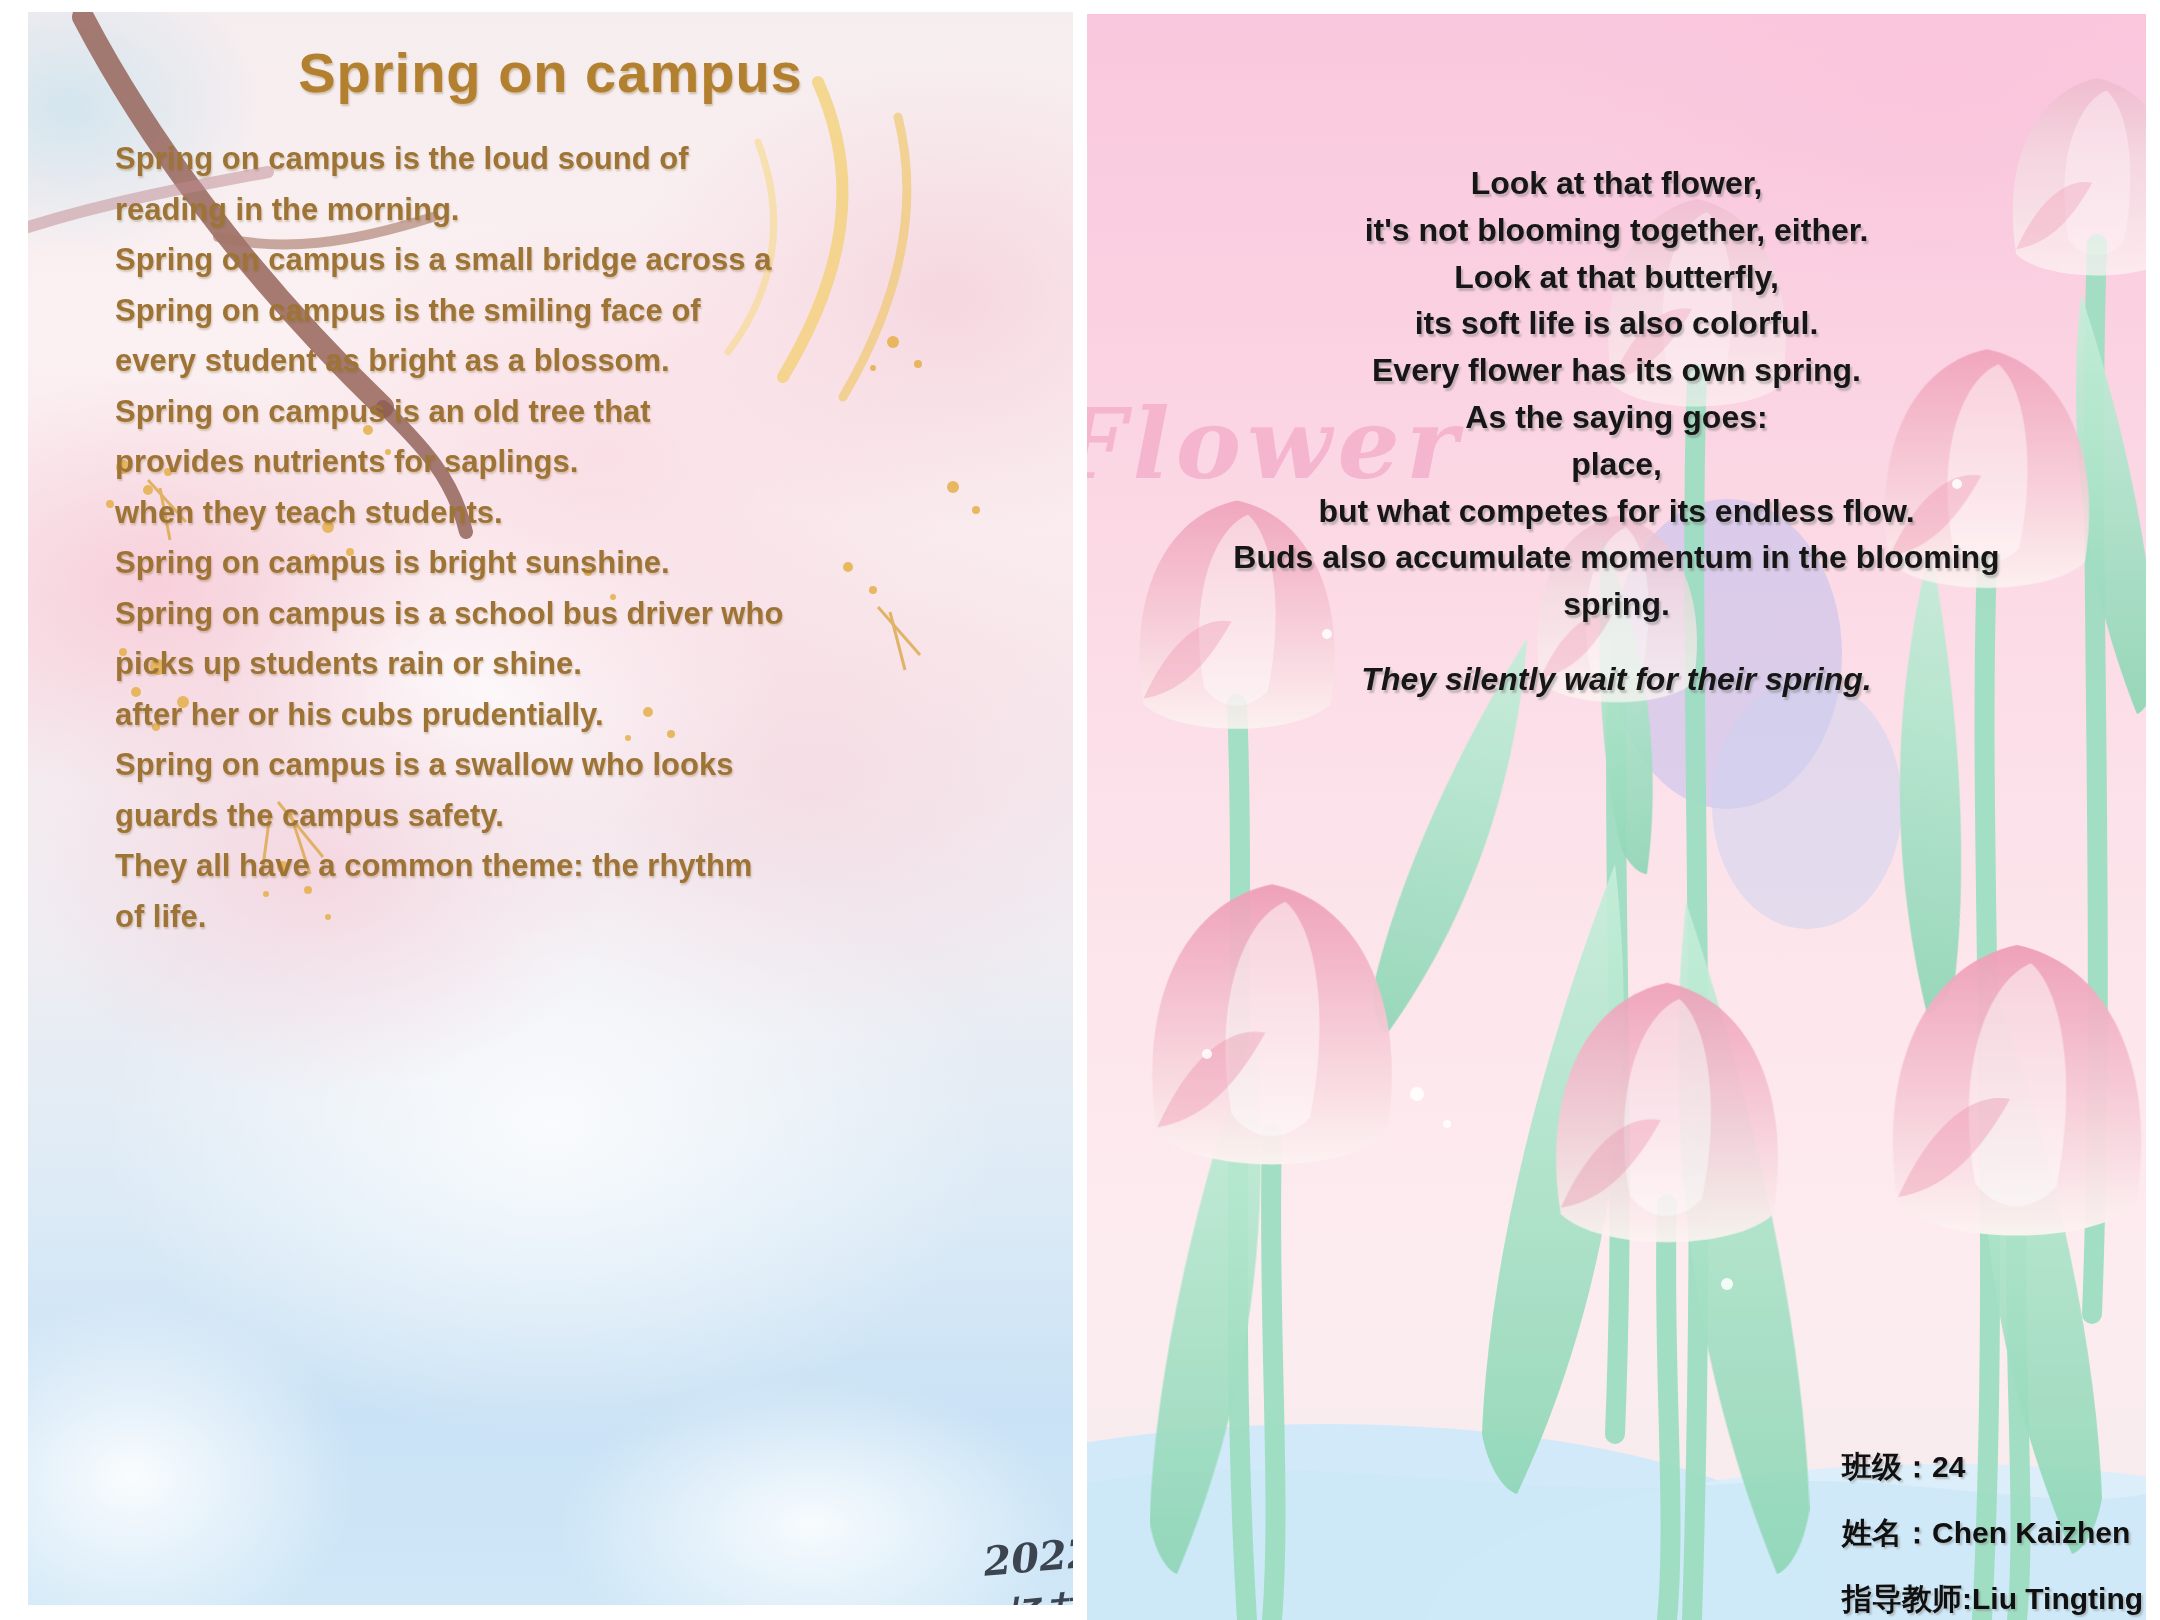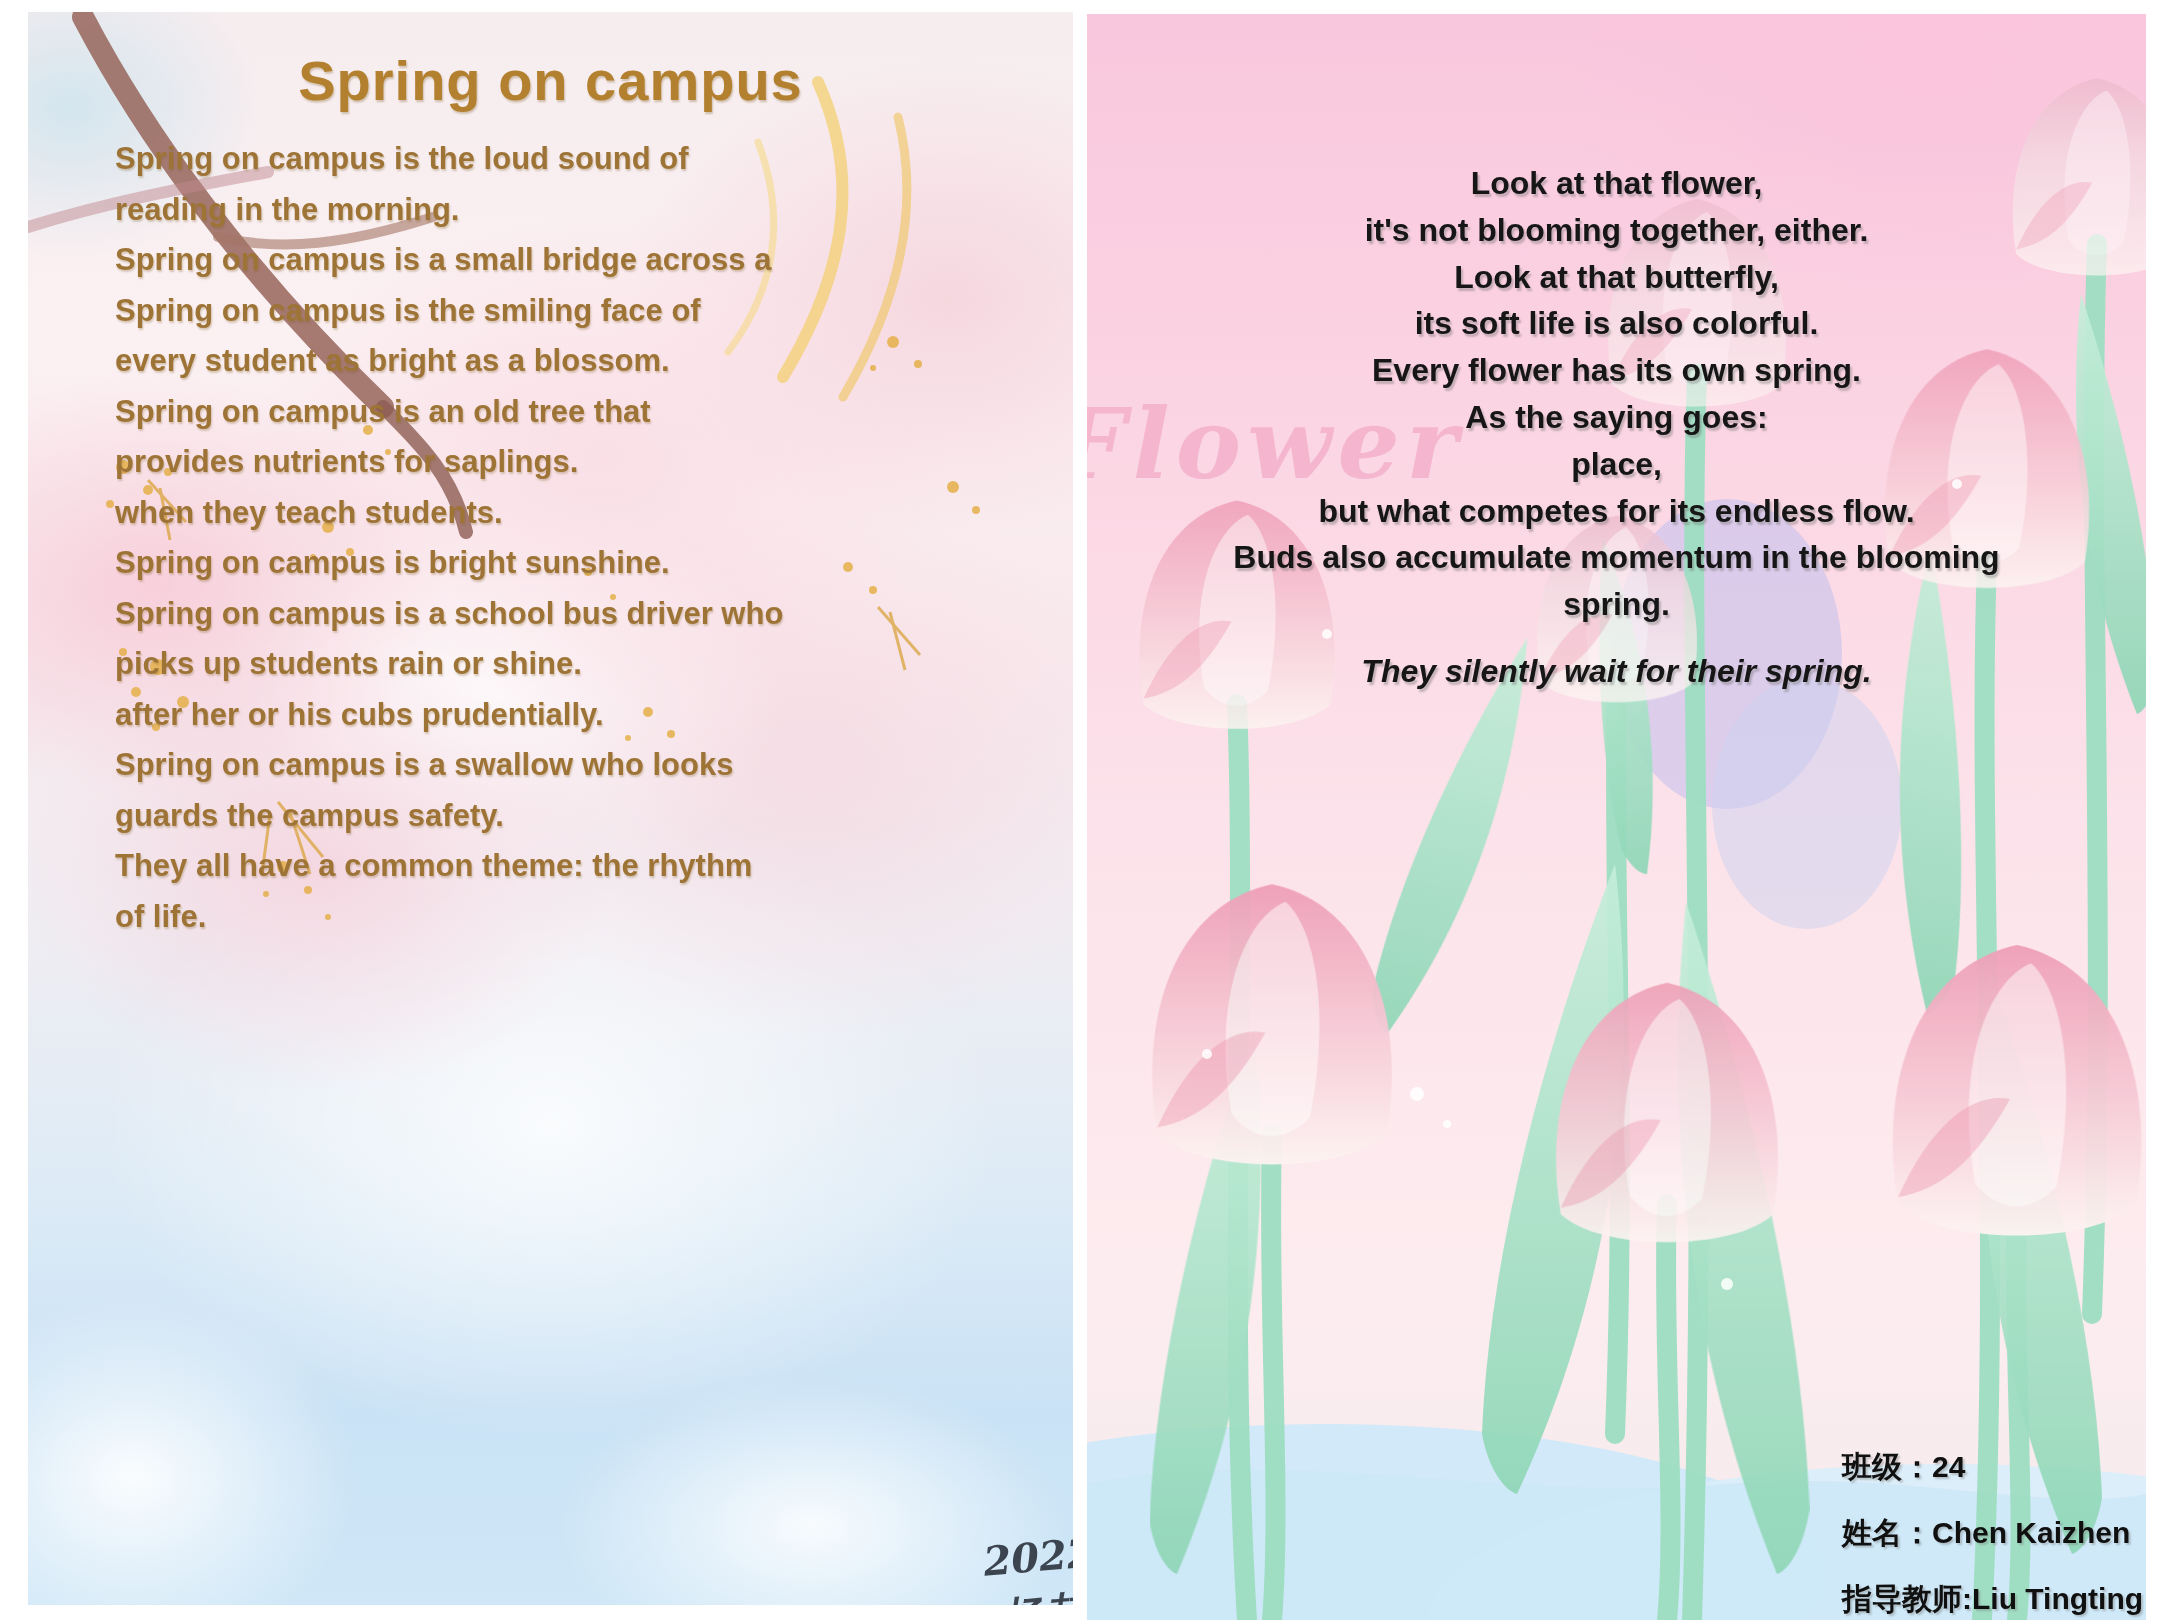--- a/index.html
+++ b/index.html
@@ -18,21 +18,21 @@
       radial-gradient(520px 380px at 75% 48%, rgba(246,205,216,.45), transparent 70%),
       radial-gradient(380px 280px at 45% 43%, rgba(255,255,255,.75), transparent 75%),
       radial-gradient(600px 420px at 50% 70%, rgba(255,255,255,.8), transparent 75%),
       radial-gradient(260px 200px at 4% 6%, rgba(205,228,238,.85), transparent 75%),
       radial-gradient(300px 240px at 10% 92%, rgba(255,255,255,.9), transparent 75%),
       radial-gradient(340px 200px at 75% 95%, rgba(255,255,255,.85), transparent 75%),
       linear-gradient(180deg, #f6edef 0%, #fbf0f2 20%, #f8e9ed 40%, #efedf2 58%, #ddebf6 74%, #c9e2f5 88%, #cfe7f7 100%);
   }
   .left-deco { position:absolute; left:0; top:0; }
   .left-title {
-    position:absolute; left:0; top:36px; width:100%; text-align:center;
+    position:absolute; left:0; top:28px; width:100%; text-align:center;
     font-size:56px; font-weight:bold; color:#b3802f; letter-spacing:1px;
     text-shadow:1px 2px 2px rgba(130,95,40,.35), 0 1px 0 rgba(255,255,255,.6);
   }
   .left-poem {
     position:absolute; left:87px; top:122px; right:28px;
     font-size:31px; line-height:50.5px; font-weight:600; color:#9e7436;
     text-shadow:1px 2px 2px rgba(130,95,40,.3);
   }
   .signature {
     position:absolute; left:958px; top:1516px; color:#3c4450;
@@ -53,21 +53,21 @@
     font-family:"DejaVu Serif", serif; font-style:italic; font-weight:bold;
     font-size:98px; letter-spacing:6px; color:rgba(238,154,188,.55);
   }
   .right-deco { position:absolute; left:0; top:0; }
   .right-poem {
     position:absolute; left:0; top:146px; width:100%; text-align:center;
     font-size:32px; line-height:46.8px; font-weight:bold; color:#161616;
     text-shadow:2px 3px 2px rgba(110,110,110,.4);
   }
   .closing-line {
-    margin-top:20px; font-style:italic;text-align:center;
+    margin-top:28px; font-style:italic;text-align:center;
   }
   .credits {
     position:absolute; left:755px; top:1420px; text-align:left;
     font-size:30px; line-height:66px; font-weight:bold; color:#101010;
     text-shadow:2px 2px 2px rgba(120,120,120,.4); white-space:nowrap;
   }
 </style>
 </head>
 <body>
 

